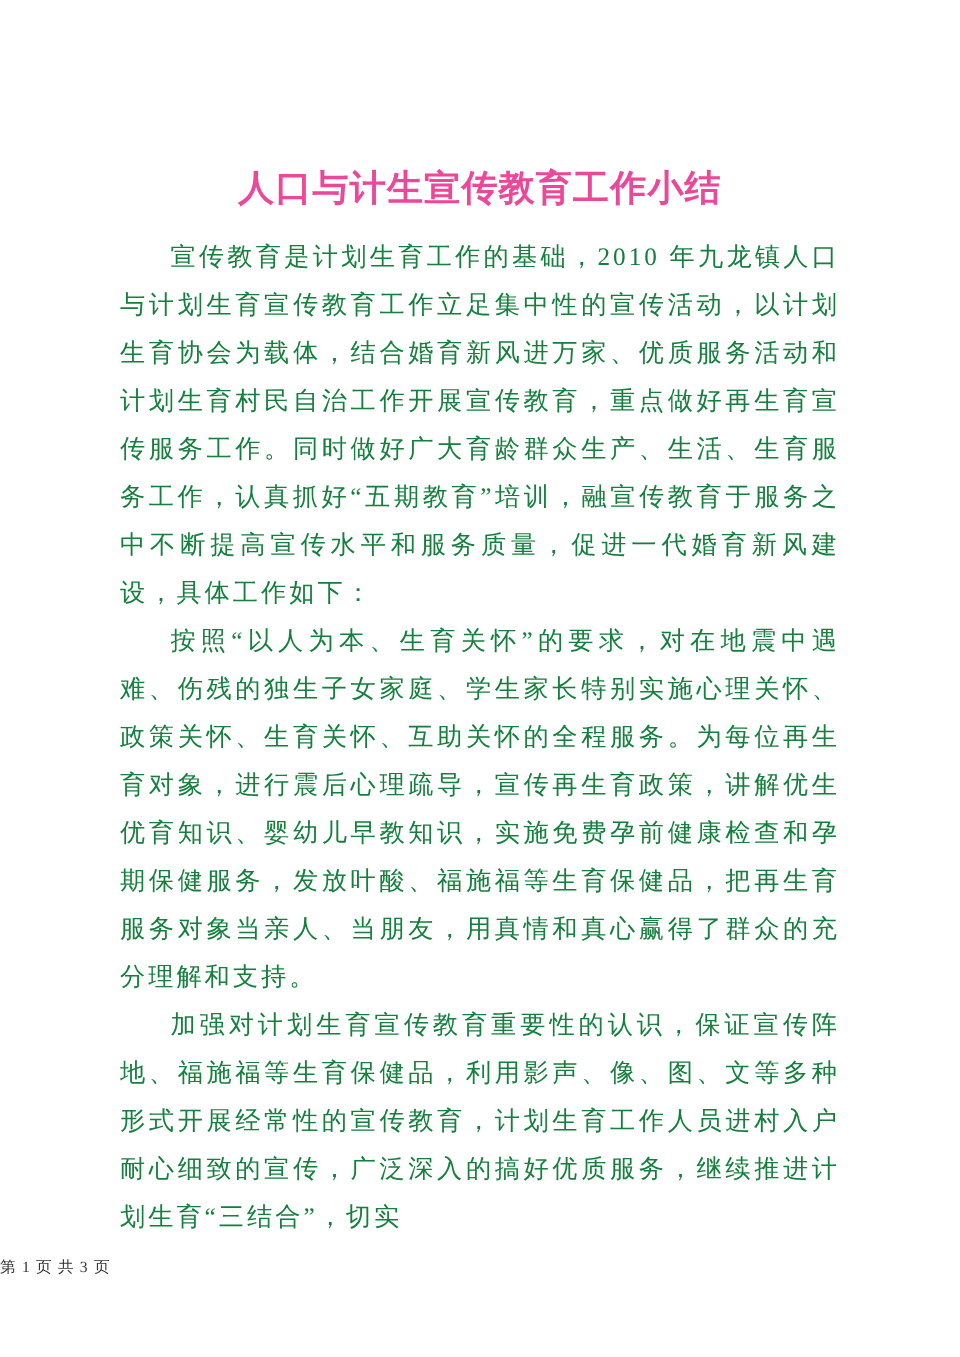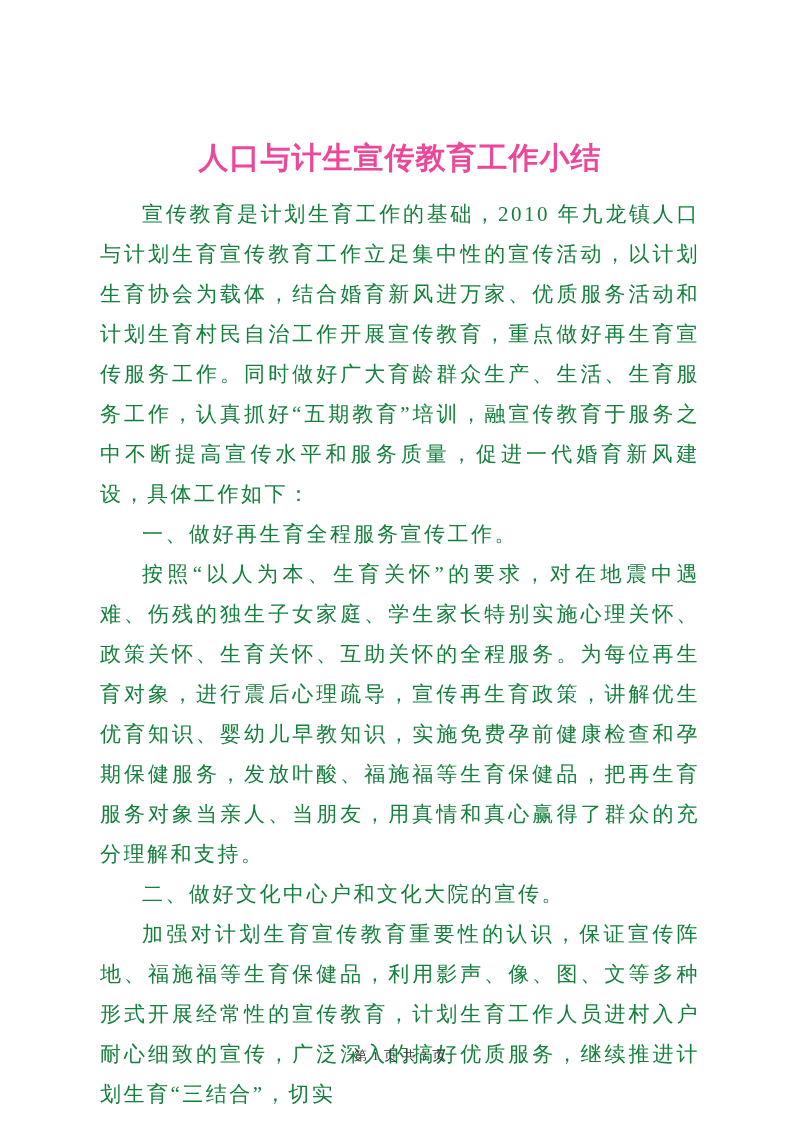--- a/index.html
+++ b/index.html
@@ -37,38 +37,35 @@
     letter-spacing: 2.5px;
     text-indent: 2em;
     text-align: justify;
     text-justify: inter-character;
   }
   .page-footer {
     position: absolute;
     bottom: 66px;
     left: 0;
     width: 100%;
-    text-align: center;
     font-size: 13px;
     letter-spacing: 1px;
     color: #333333;
   }
 </style>
 </head>
 <body>
 
 <div class="page">
 
   <h1 class="doc-title">人口与计生宣传教育工作小结</h1>
 
   <div class="doc-body">
     <p>宣传教育是计划生育工作的基础，2010 年九龙镇人口与计划生育宣传教育工作立足集中性的宣传活动，以计划生育协会为载体，结合婚育新风进万家、优质服务活动和计划生育村民自治工作开展宣传教育，重点做好再生育宣传服务工作。同时做好广大育龄群众生产、生活、生育服务工作，认真抓好“五期教育”培训，融宣传教育于服务之中不断提高宣传水平和服务质量，促进一代婚育新风建设，具体工作如下：</p>
-    <p>一、做好再生育全程服务宣传工作。</p>
     <p>按照“以人为本、生育关怀”的要求，对在地震中遇难、伤残的独生子女家庭、学生家长特别实施心理关怀、政策关怀、生育关怀、互助关怀的全程服务。为每位再生育对象，进行震后心理疏导，宣传再生育政策，讲解优生优育知识、婴幼儿早教知识，实施免费孕前健康检查和孕期保健服务，发放叶酸、福施福等生育保健品，把再生育服务对象当亲人、当朋友，用真情和真心赢得了群众的充分理解和支持。</p>
-    <p>二、做好文化中心户和文化大院的宣传。</p>
     <p>加强对计划生育宣传教育重要性的认识，保证宣传阵地、福施福等生育保健品，利用影声、像、图、文等多种形式开展经常性的宣传教育，计划生育工作人员进村入户耐心细致的宣传，广泛深入的搞好优质服务，继续推进计划生育“三结合”，切实</p>
   </div>
 
   <div class="page-footer">
     <span>第 1 页 共 3 页</span>
   </div>
 
 </div>
 
 </body></html>

